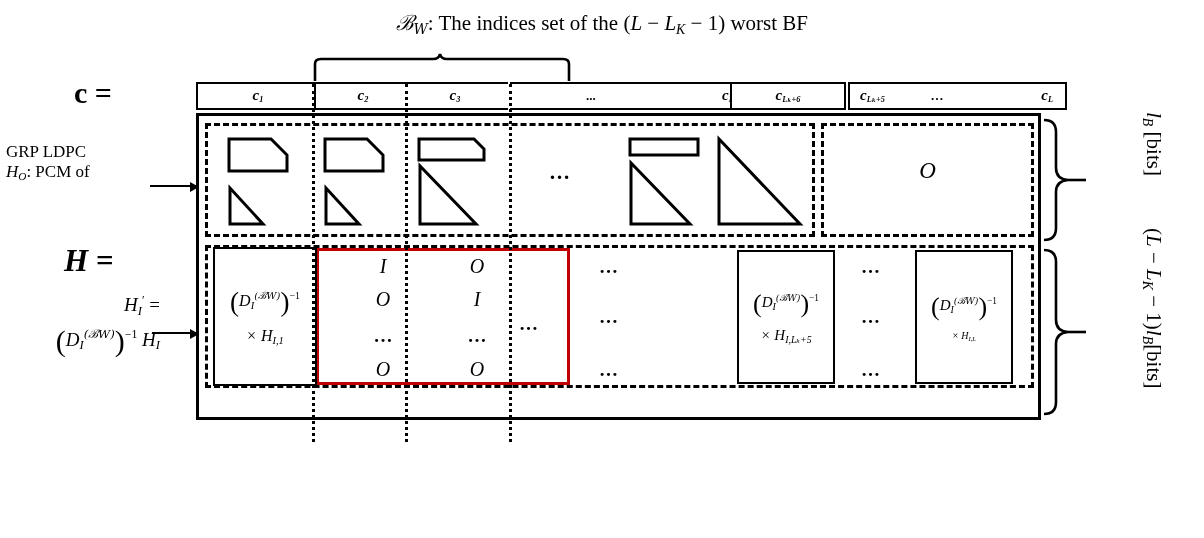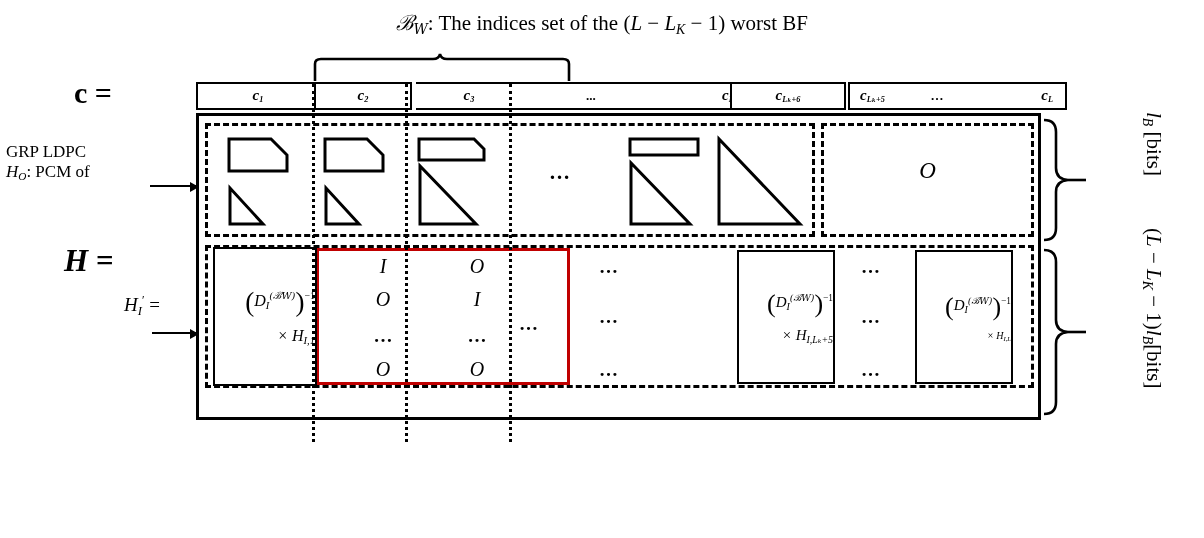--- a/index.html
+++ b/index.html
@@ -26,21 +26,21 @@
   .cstrip{top:82px;height:24px;border:2.5px solid #000;background:#fff;
           display:flex;align-items:center;justify-content:center;font-size:15px;font-weight:bold;}
   .cstrip span{white-space:nowrap;}
 
   
   #frame{left:196px;top:113px;width:845px;height:307px;border:3px solid #000;box-sizing:border-box;background:#fff;}
 
   
   .dashbox{position:absolute;border:3.5px dashed #000;box-sizing:border-box;background:transparent;}
   .solidcell{position:absolute;border:2.5px solid #000;box-sizing:border-box;background:#fff;
-             display:flex;flex-direction:column;align-items:flex-end;justify-content:center;
+             display:flex;flex-direction:column;align-items:center;justify-content:center;
              font-size:17px;line-height:1.25;}
   #redbox{position:absolute;border:3px solid #c00000;box-sizing:border-box;}
 
   
   .vdot{position:absolute;border-left:3px dotted #000;}
 
   
   .dots{position:absolute;font-size:21px;letter-spacing:2px;font-weight:bold;}
 
   
@@ -77,21 +77,21 @@
   <span>c</span>
   <span>=</span>
 </div>
 
 <div class="abs cstrip" style="left:196px;width:120px;">
   <span><span class="mathi">c</span><span class="sub2">1</span></span>
 </div>
 <div class="abs cstrip" style="left:314px;width:94px;">
   <span><span class="mathi">c</span><span class="sub2">2</span></span>
 </div>
-<div class="abs cstrip" style="left:416px;width:106px;border-left:none;border-right:none;">
+<div class="abs cstrip" style="left:402px;width:106px;border-left:none;border-right:none;">
   <span><span class="mathi">c</span><span class="sub2">3</span></span>
 </div>
 <div class="abs cstrip" style="left:510px;width:60px;border-left:none;"></div>
 <div class="abs cstrip" style="left:568px;width:152px;border-left:none;justify-content:space-between;padding:0 14px 0 18px;">
   <span style="font-size:13px;">...</span>
   <span><span class="mathi">c</span><span class="sub2">Lₖ</span></span>
 </div>
 <div class="abs cstrip" style="left:730px;width:112px;">
   <span><span class="mathi">c</span><span class="sub2">Lₖ+6</span></span>
 </div>
@@ -108,20 +108,24 @@
 
 <div class="abs" id="hoLabel">
   <div>GRP LDPC</div>
   <div><span class="mathi">H</span><span class="sub">O</span><span>: PCM of</span></div>
 </div>
 <div class="arrow" style="left:150px;top:185px;width:48px;"></div>
 
 <div class="abs" id="hiLabel">
   <div style="font-size:19px;">
     <span class="mathi">H</span><span class="sub">I</span><span class="supn">′</span><span> =</span>
+  </div>
+  <div style="font-size:19px;margin-top:2px;white-space:nowrap;">
+    <span style="font-size:30px;vertical-align:-0.18em;">(</span><span class="mathi">D</span><span class="sub">I</span><span class="sup scr">(ℬW)</span><span style="font-size:30px;vertical-align:-0.18em;">)</span><span class="supn">−1</span>
+    <span class="mathi">H</span><span class="sub">I</span>
   </div>
 </div>
 <div class="arrow" style="left:152px;top:332px;width:46px;"></div>
 
 <div id="frame" class="abs">
 
   <div class="dashbox" style="left:6px;top:7px;width:610px;height:114px;"></div>
   <div class="dashbox" style="left:622px;top:7px;width:213px;height:114px;">
     <div style="position:absolute;left:0;right:0;top:32px;text-align:center;font-size:23px;font-style:italic;">O</div>
   </div>

